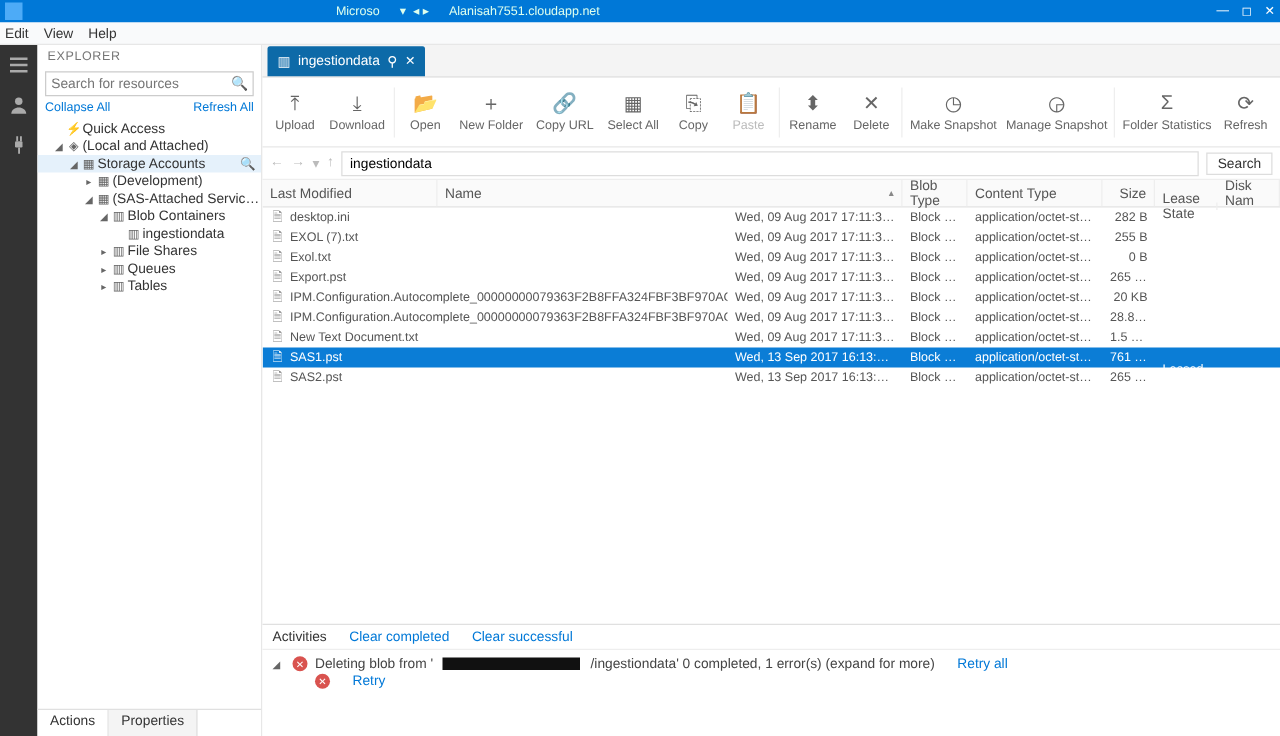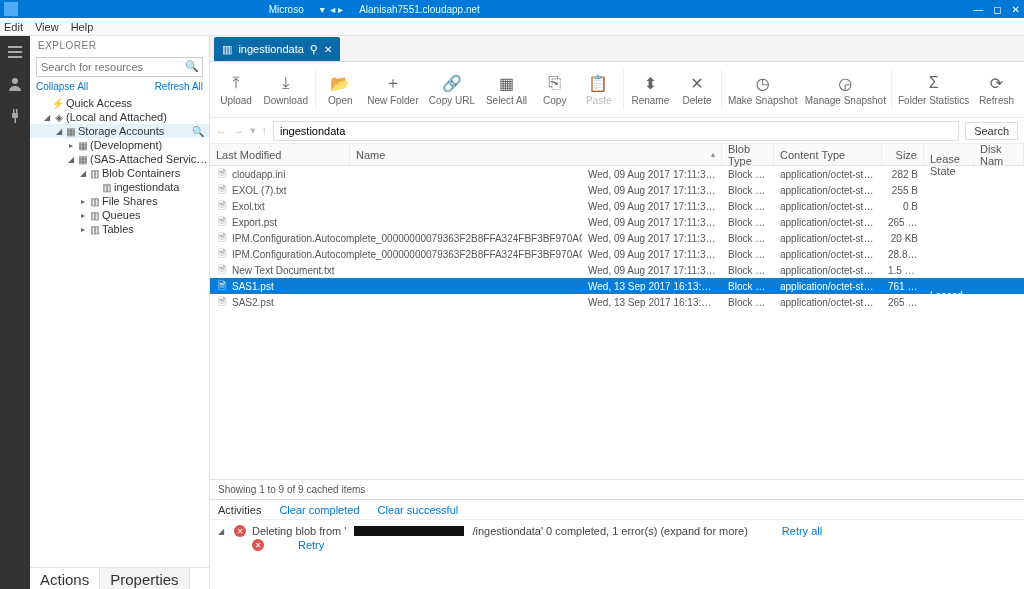--- a/index.html
+++ b/index.html
@@ -38,21 +38,21 @@
 .tree-row .ic { width: 14px; text-align: center; color: #666; font-size: 10px; }
 .tree-row .lbl { flex: 1; overflow: hidden; text-overflow: ellipsis; }
 .tree-row.highlight { background: #e5f1fb; }
 .tree-row .srch { color: #888; font-size: 10px; margin-right: 4px; }
 .indent1 { padding-left: 12px; }
 .indent2 { padding-left: 24px; }
 .indent3 { padding-left: 36px; }
 .indent4 { padding-left: 48px; }
 .indent5 { padding-left: 60px; }
 .ex-tabs { display: flex; border-top: 1px solid #e0e0e0; height: 22px; }
-.ex-tabs .etab { padding: 3px 10px; font-size: 15px; border-right: 1px solid #e0e0e0; }
+.ex-tabs .etab { padding: 3px 10px; font-size: 11px; border-right: 1px solid #e0e0e0; }
 .ex-tabs .etab.active { background: #f4f4f4; }
 
 
 .right { flex: 1; display: flex; flex-direction: column; background: #fff; min-width: 0; }
 
 .doctabs { height: 26px; background: #f4f4f4; display: flex; align-items: flex-end; border-bottom: 1px solid #e0e0e0; }
 .doctab { height: 24px; background: #0d6aa8; color: #fff; display: flex; align-items: center; padding: 0 8px; gap: 6px; font-size: 11px; border-top-left-radius: 2px; border-top-right-radius: 2px; margin-left: 4px; }
 .doctab .close { font-size: 10px; }
 
 
@@ -94,21 +94,21 @@
 
 .activities { height: 90px; border-top: 1px solid #e0e0e0; background: #fff; display: flex; flex-direction: column; }
 .act-head { height: 20px; display: flex; align-items: center; padding: 0 8px; gap: 18px; font-size: 11px; border-bottom: 1px solid #eee; }
 .act-head .link { color: #0078d7; }
 .act-body { flex: 1; padding: 4px 8px; font-size: 11px; color: #444; }
 .act-row { display: flex; align-items: center; gap: 6px; padding: 1px 0; }
 .act-row .err-ico { width: 12px; height: 12px; border-radius: 50%; background: #d9534f; color: #fff; font-size: 8px; display: flex; align-items: center; justify-content: center; flex-shrink: 0; }
 .act-row .tw { width: 10px; color: #666; font-size: 8px; }
 .act-row .msg { flex: 0 0 auto; }
 .act-row .redact { display: inline-block; width: 110px; height: 10px; background: #111; vertical-align: middle; margin: 0 2px; }
-.act-row .link { color: #0078d7; margin-left: 28px; }
+.act-row .link { color: #0078d7; margin-left: 12px; }
 .act-sub { padding-left: 34px; }
 
 svg { display: block; }
 </style>
 </head>
 <body>
 
 <div class="titlebar">
   <div class="win-icon"></div>
   <div class="title">
@@ -318,21 +318,21 @@
         <div class="gh col-btype">Blob Type</div>
         <div class="gh col-ctype">Content Type</div>
         <div class="gh col-size">Size</div>
         <div class="gh col-lease">Lease State</div>
         <div class="gh col-disk">Disk Nam</div>
       </div>
       <div class="grid-body" id="grid-body">
           <div class="grow">
             <div class="gc col-name">
               <span class="fico">🗎</span>
-              <span>cloudapp.ini</span>
+              <span>desktop.ini</span>
             </div>
             <div class="gc col-mod">Wed, 09 Aug 2017 17:11:35 GMT</div>
             <div class="gc col-btype">Block Blob</div>
             <div class="gc col-ctype">application/octet-stream</div>
             <div class="gc col-size">282 B</div>
             <div class="gc col-lease"></div>
             <div class="gc col-disk"></div>
           </div>
           <div class="grow">
             <div class="gc col-name">
@@ -426,23 +426,20 @@
             <div class="gc col-mod">Wed, 13 Sep 2017 16:13:41 GMT</div>
             <div class="gc col-btype">Block Blob</div>
             <div class="gc col-ctype">application/octet-stream</div>
             <div class="gc col-size">265 KB</div>
             <div class="gc col-lease"></div>
             <div class="gc col-disk"></div>
           </div>
         </div>
     </div>
 
-    <div class="footer">
-      <span>Showing 1 to 9 of 9 cached items</span>
-    </div>
 
     <div class="activities">
       <div class="act-head">
         <span>Activities</span>
         <span class="link">Clear completed</span>
         <span class="link">Clear successful</span>
       </div>
       <div class="act-body">
         <div class="act-row">
           <span class="tw">◢</span>

